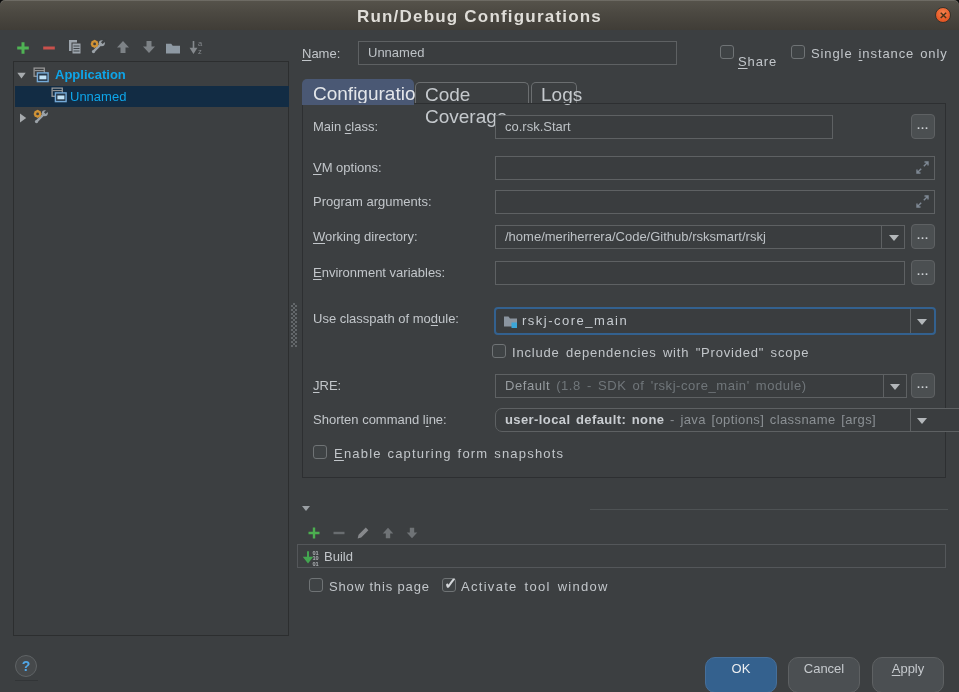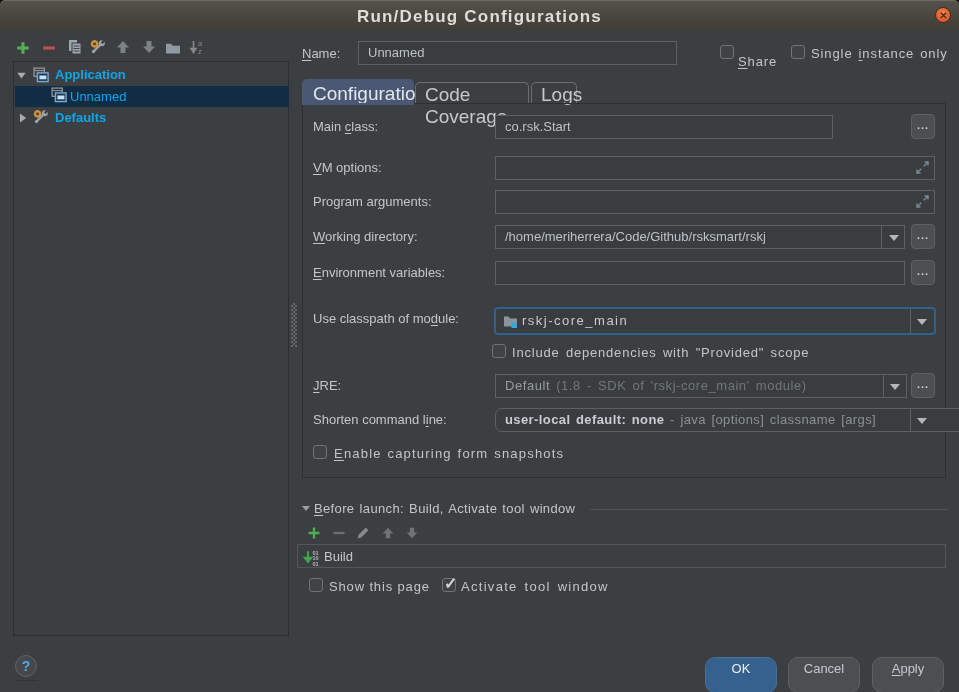--- a/index.html
+++ b/index.html
@@ -91,23 +91,20 @@
     <text x="9" y="14.5" font-size="7.5" fill="#85898d" font-family="Liberation Sans">z</text>
     </svg>
 
   <div id="tree">
     <div class="trow" style="top:2px;">
       <span class="txt" style="left:40px; font-weight:bold;">Application</span>
     </div>
     <div class="trow sel" style="top:24px;">
       <span class="txt" style="left:55px;">Unnamed</span>
     </div>
-    <div class="trow" style="top:45px;">
-      <span class="txt" style="left:40px; font-weight:bold;">Defaults</span>
-    </div>
   </div>
   <svg class="ticon" style="left:17px; top:72px; width:9px; height:7px;" viewBox="0 0 9 7">
     <path d="M0.3 0.8 H8.7 L4.5 6.4 Z" fill="#a7abae"></path>
     </svg>
   <svg class="ticon" style="left:33px; top:67px;" viewBox="0 0 16 16">
     <rect x="1.1" y="1.1" width="10.2" height="8.2" fill="none" stroke="#9a9a9a" stroke-width="1.25"></rect>
     <path d="M1.5 3.6h9.5" stroke="#9a9a9a" stroke-width="1.1"></path>
     <rect x="4.4" y="5.9" width="10.7" height="8.7" fill="#27384a" stroke="#74aad8" stroke-width="1.4"></rect>
     <rect x="6.4" y="8.5" width="7" height="3.8" fill="#c2e3f7"></rect>
     </svg>
@@ -221,21 +218,20 @@
   <div class="fld" style="left:495px; top:408px; width:520px; height:24px;border-radius:7px;">
     <span class="ftxt" style="letter-spacing:0.4px; word-spacing:1.6px;"><b style="font-weight:bold; color:#c9cdd1;">user-local default: none</b><span style="color:#8b9094;"> - java [options] classname [args]</span></span>
     <div class="arrowbox" style="left:414px;"></div>
     <div class="dtri" style="left:421px; top:9px;"></div>
   </div>
 
   <div class="cb" style="left:313px; top:445px;"></div>
   <div class="lbl" style="left:334px; top:446px; letter-spacing:1.2px; word-spacing:1px;"><u>E</u>nable capturing form snapshots</div>
 
   <div class="dtri" style="left:302px; top:506px; border-top-color:#9ba0a4; border-left-width:4px; border-right-width:4px; border-top-width:5px;"></div>
-  <div class="lbl" style="left:314px; top:501px; letter-spacing:0.35px; word-spacing:1.2px;"><u>B</u>efore launch: Build, Activate tool window</div>
   <div style="position:absolute; left:590px; top:509px; width:358px; height:1px; background:#4e5254;"></div>
 
   <svg class="ticon" style="left:307px; top:526px; width:14px; height:14px;" viewBox="0 0 14 14">
     <path d="M7 1.5 V12.5 M1.5 7 H12.5" stroke="#4caf50" stroke-width="2.4"></path>
     </svg>
   <svg class="ticon" style="left:332px; top:526px; width:14px; height:14px;" viewBox="0 0 14 14">
     <path d="M1.5 7 H12.5" stroke="#696d70" stroke-width="2.4"></path>
     </svg>
   <svg class="ticon" style="left:356px; top:526px; width:14px; height:14px;" viewBox="0 0 14 14">
     <path d="M9.8 1.6 L12.4 4.2 L5.2 11.4 L1.6 12.4 L2.6 8.8Z" fill="#87898c"></path>

